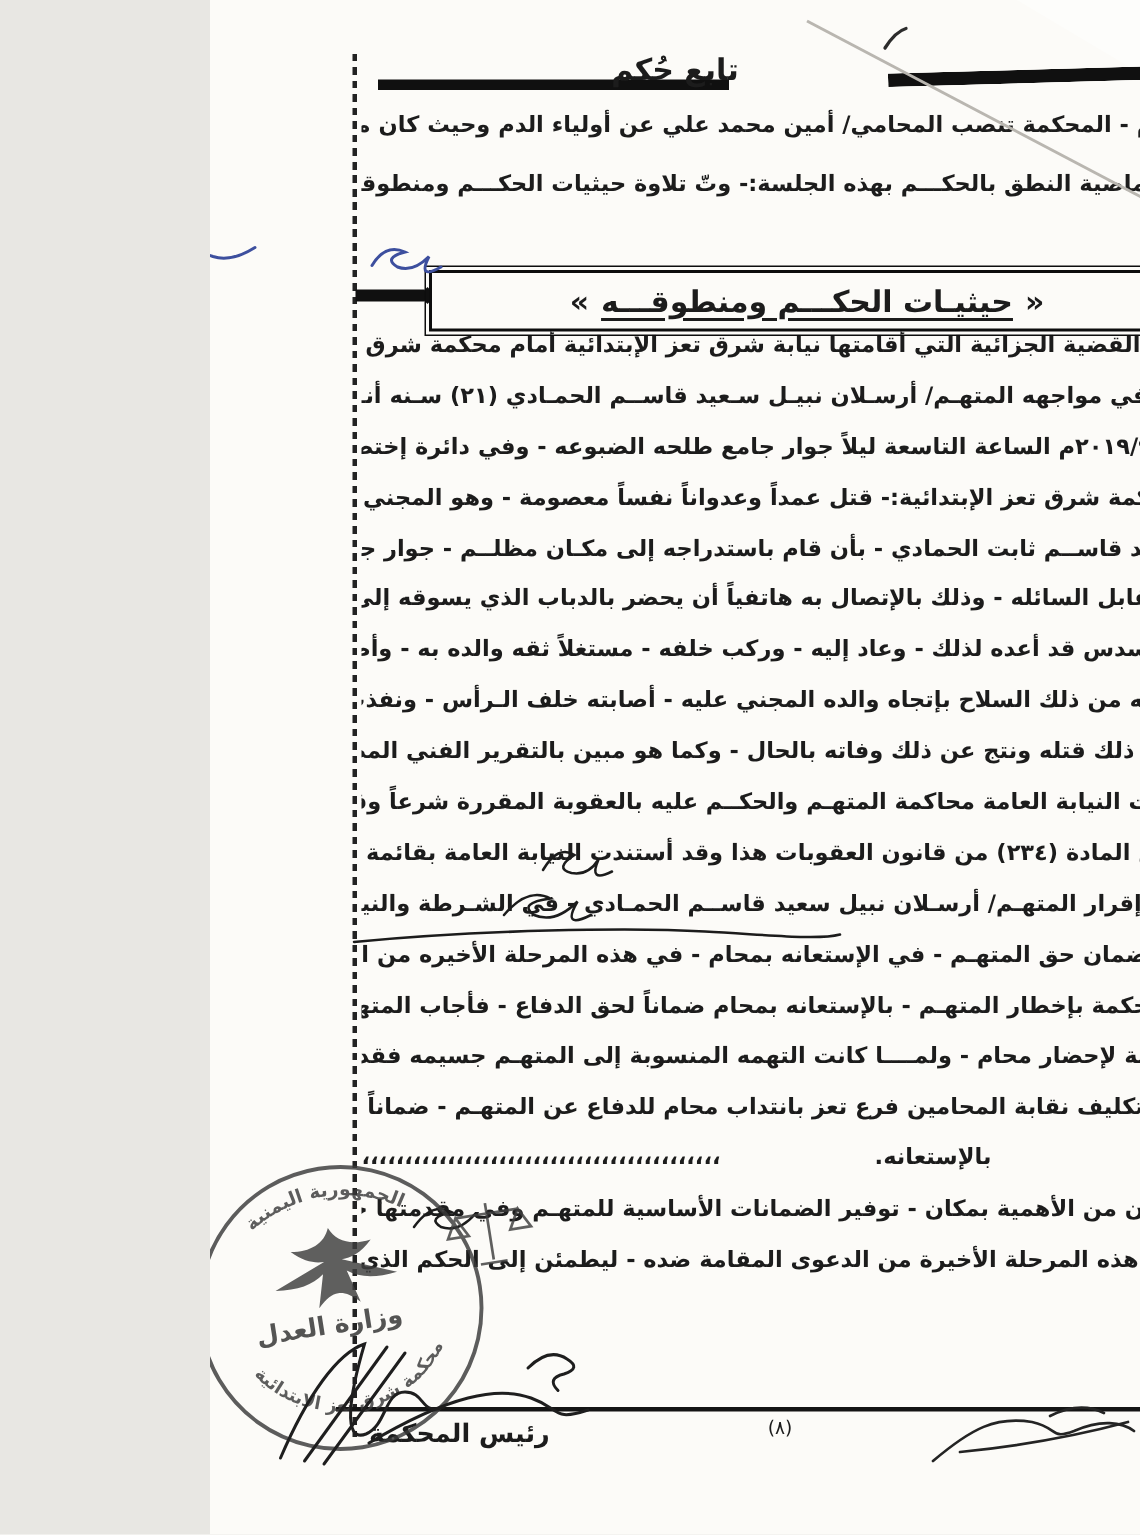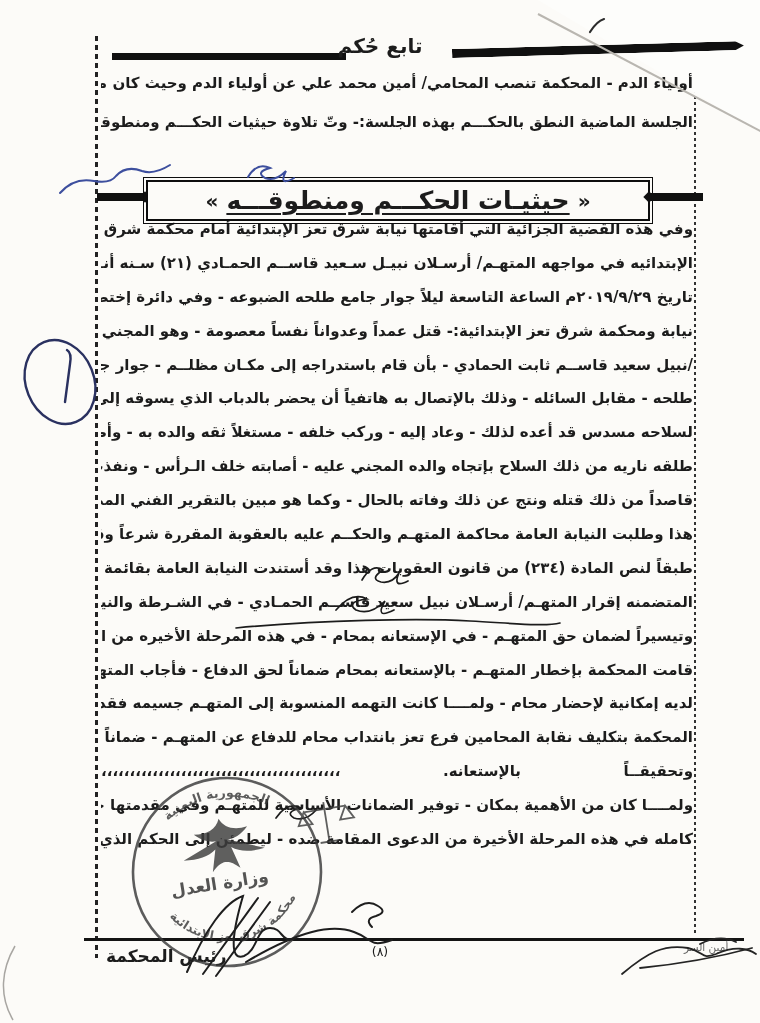--- a/index.html
+++ b/index.html
@@ -2,21 +2,21 @@
 <html lang="ar" dir="rtl"><head>
 <meta charset="utf-8">
 <style>
   html,body{margin:0;padding:0;}
   body{
     width:760px;height:1023px;overflow:hidden;
     background:#e8e7e3;
     font-family:"DejaVu Sans",sans-serif;
   }
   .page{
-    position:relative;width:760px;height:1023px;
+    position:relative;width:620px;height:1023px;
     background:#fcfbf8;direction:rtl;color:#1c1c1c;overflow:hidden;
   }
   
   .fold-area{position:absolute;top:0;left:538px;width:222px;height:132px;
     background:#fdfdfb;clip-path:polygon(0 0,100% 0,100% 100%);z-index:2;}
   
   .hdr-title{position:absolute;top:34px;left:0;right:0;text-align:center;
     font-size:20px;font-weight:bold;letter-spacing:0;z-index:3;}
   .hdr-bar{position:absolute;background:#101010;z-index:3;}
   .hdr-bar.l{left:112px;top:53px;width:234px;height:7px;}
@@ -33,21 +33,21 @@
   .bline{
     height:var(--lh);line-height:var(--lh);
     font-size:15px;font-weight:bold;white-space:nowrap;
     text-align:justify;text-align-last:justify;overflow:hidden;
   }
   
   .banner-box{position:absolute;top:180px;left:146px;width:500px;height:37px;
     border:2px solid #0d0d0d;outline:1px solid #0d0d0d;outline-offset:2px;
     background:#fcfbf8;display:flex;align-items:center;justify-content:center;gap:8px;
     z-index:3;}
-  .banner-title{font-size:25px;font-weight:bold;
+  .banner-title{font-size:20px;font-weight:bold;
     text-decoration:underline;text-underline-offset:4px;text-decoration-thickness:1.5px;}
   .banner-orn{font-size:20px;font-weight:bold;line-height:1;}
   .banner-bar{position:absolute;top:193px;height:8px;background:#101010;z-index:3;}
   .banner-bar.l{left:97px;width:46px;}
   .banner-bar.r{left:649px;width:54px;}
   .diamond{position:absolute;width:8px;height:8px;background:#101010;
     transform:rotate(45deg);top:193px;z-index:3;}
   .diamond.l{left:141px;} .diamond.r{left:645px;}
   
   .footer-line{position:absolute;top:938px;left:84px;width:660px;height:3px;

